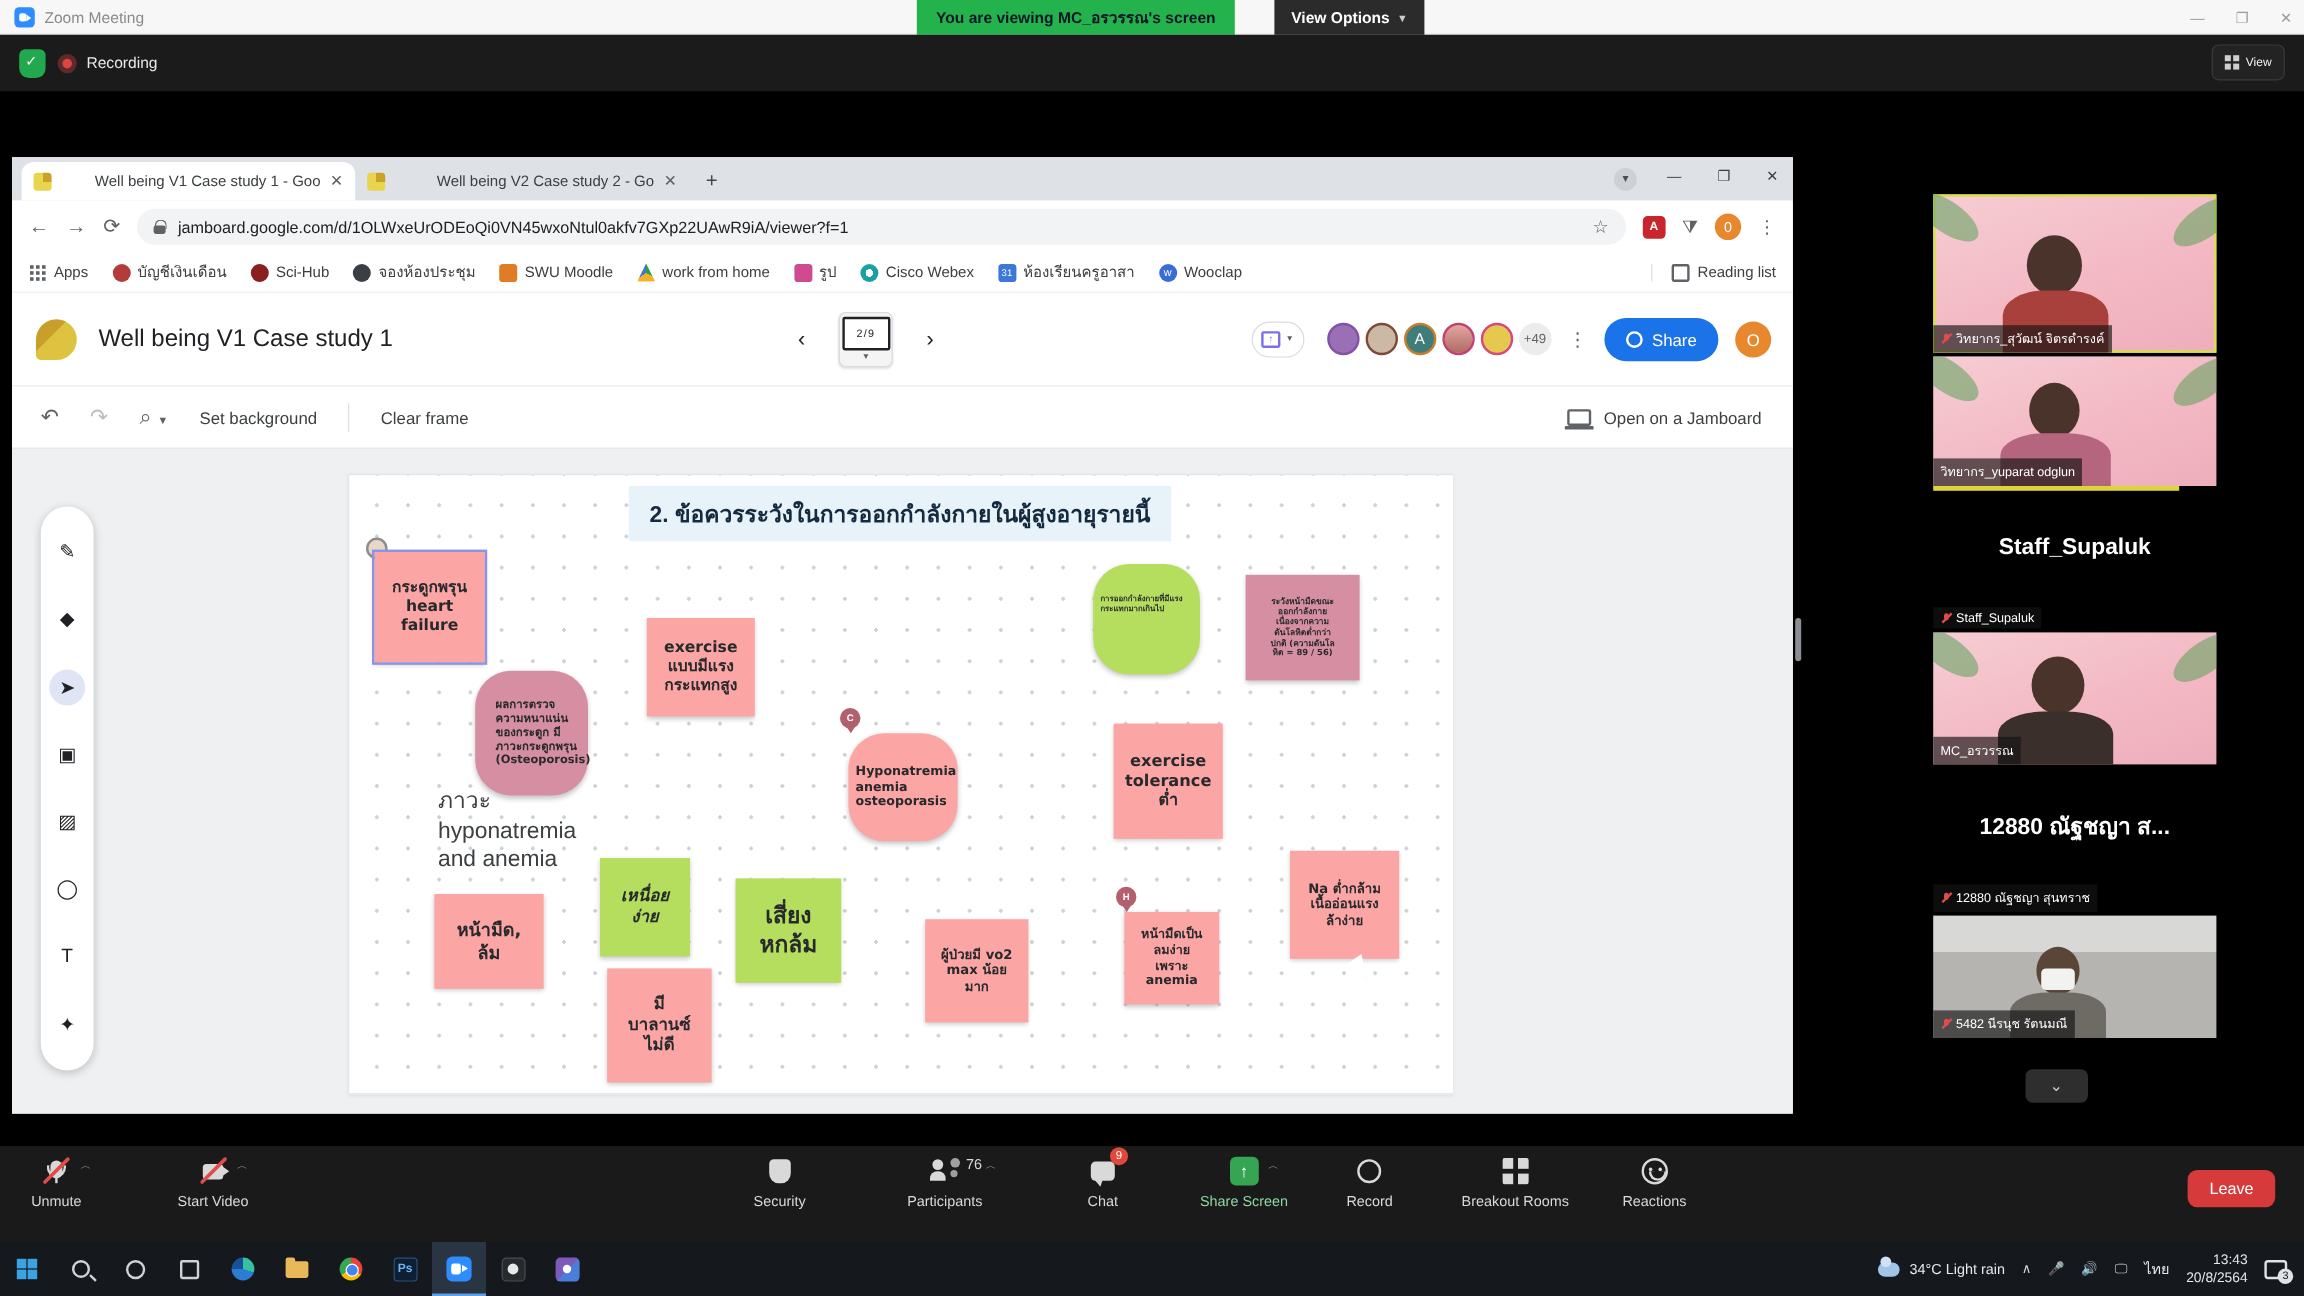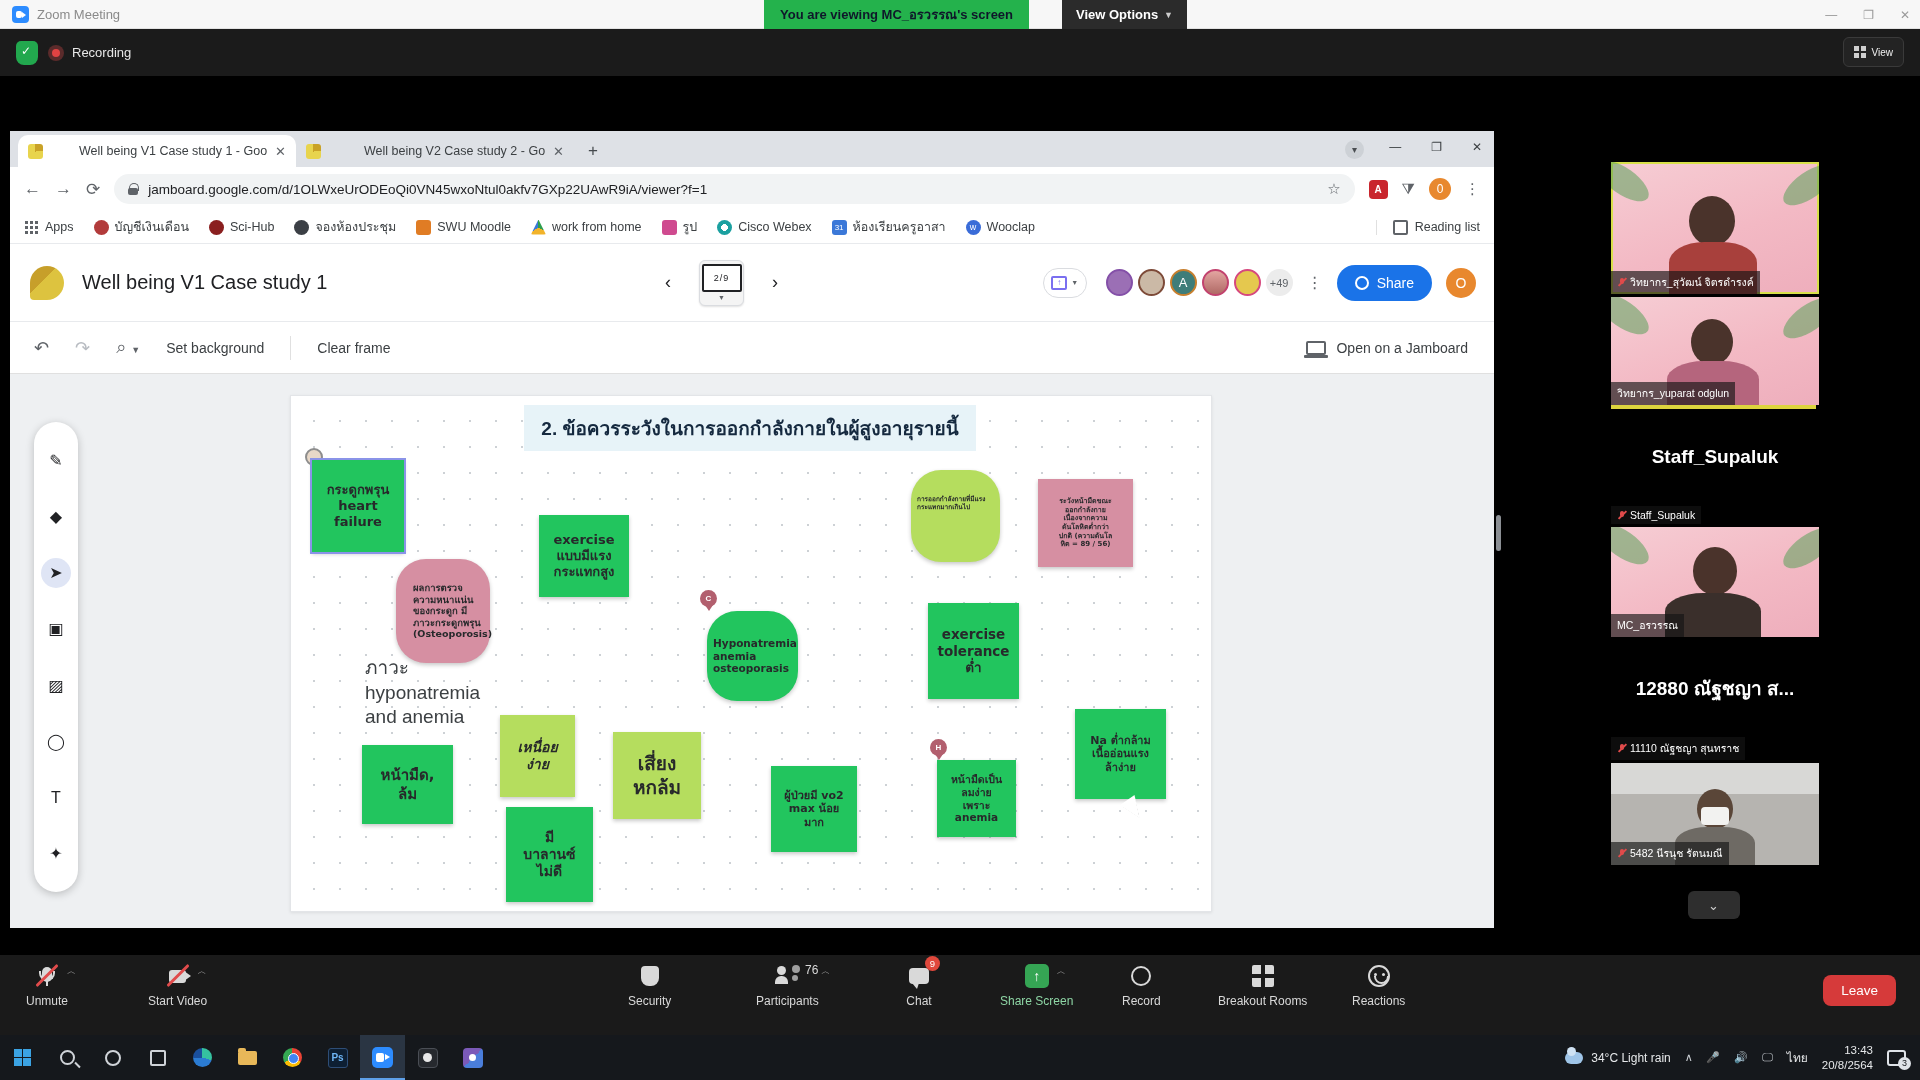--- a/index.html
+++ b/index.html
@@ -92,39 +92,39 @@
   .openjam{position:absolute;right:26px;display:flex;align-items:center;gap:10px;font-size:14px;color:#3c4043;}
   .lapic{width:20px;height:14px;border:2px solid #5f6368;border-radius:2px;position:relative;}
   .lapic::after{content:"";position:absolute;left:-4px;bottom:-5px;width:24px;height:3px;background:#5f6368;border-radius:1px;}
 
   
   .jb-canvas{flex:1;background:#eef0f2;position:relative;overflow:hidden;}
   .frame{position:absolute;left:280px;top:21px;width:922px;height:517px;background:#fff;border:1px solid #e3e5e8;box-shadow:0 1px 3px rgba(0,0,0,.08);
     background-image:radial-gradient(#cdd1d5 1.3px,transparent 1.5px);background-size:26px 26px;background-position:10px 12px;}
   .ftitle{position:absolute;left:514px;top:31px;width:452px;padding:8px 10px;background:#e7f3f8;color:#15293f;font-size:19px;font-weight:700;text-align:center;}
   .note{position:absolute;padding:6px;display:flex;align-items:center;justify-content:center;text-align:center;font-weight:700;color:#27292b;white-space:pre-line;box-shadow:0 2px 4px rgba(0,0,0,.22);font-family:"DejaVu Sans",sans-serif;line-height:1.22;}
-  .n-yellow{background:#22c55e;}
+  .n-yellow{background:#fca5a5;}
   .n-green{background:#b5dd5e;}
   .n-pink{background:#d68fa2;}
   .ta-l{justify-content:flex-start;text-align:left;align-items:center;border-radius:30px;}
   .selected{outline:2px solid #8a93e8;}
   .collab-av{position:absolute;left:295px;top:74px;width:18px;height:18px;border-radius:50%;background:#e8d8c8;border:2px solid #8d8d8d;}
   .freetext{position:absolute;left:355px;top:282px;font-size:19px;color:#3c4043;white-space:pre-line;line-height:1.3;font-weight:400;}
   .pin{position:absolute;width:17px;height:17px;border-radius:50%;background:#b25f6e;color:#fff;font-size:8px;font-weight:700;display:flex;align-items:center;justify-content:center;z-index:5;}
   .pin::after{content:"";position:absolute;left:5px;top:15px;border-left:4px solid transparent;border-right:4px solid transparent;border-top:6px solid #b25f6e;}
   .palette{position:absolute;left:24px;top:48px;width:44px;height:470px;background:#fff;border-radius:22px;box-shadow:0 2px 8px rgba(0,0,0,.22);display:flex;flex-direction:column;align-items:center;justify-content:space-around;padding:10px 0;}
   .ptool{width:30px;height:30px;display:flex;align-items:center;justify-content:center;color:#202124;font-size:16px;border-radius:50%;}
   .ptool.sel{background:#dfe5f5;}
   .cursor{position:absolute;left:1117px;top:427px;width:0;height:0;border-left:7px solid transparent;border-right:7px solid transparent;border-top:18px solid #111;transform:rotate(-35deg);z-index:9;}
   .cursor::after{content:"";position:absolute;left:-9px;top:-21px;border-left:9px solid transparent;border-right:9px solid transparent;border-top:22px solid #fff;z-index:-1;}
   .drag-handle{position:absolute;left:1496px;top:515px;width:5px;height:36px;background:#8b8f94;border-radius:3px;}
 
   
   .ppanel{position:absolute;left:1611px;top:162px;width:205px;}
-  .vtile{position:relative;width:208px;margin-bottom:3px;overflow:hidden;background:#000;}
+  .vtile{position:relative;width:236px;margin-bottom:3px;overflow:hidden;background:#000;}
   .pinkbg{background:linear-gradient(160deg,#f6cdd4 0%,#f3b9c4 55%,#eeaebc 100%);}
   .leaf{position:absolute;width:60px;height:26px;border-radius:50% 50% 50% 50%;background:rgba(90,160,90,.55);}
   .head{position:absolute;border-radius:50%;background:#4a332b;}
   .bodyshape{position:absolute;border-radius:40% 40% 0 0;}
   .nametag{position:absolute;left:0;bottom:0;max-width:100%;background:rgba(20,20,20,.65);color:#fff;font-size:10.5px;padding:3px 6px;display:flex;align-items:center;gap:4px;white-space:nowrap;overflow:hidden;}
   .micoff{width:9px;height:9px;position:relative;flex:none;}
   .micoff::before{content:"";position:absolute;left:3px;top:0;width:3.5px;height:6px;background:#e04b4b;border-radius:2px;}
   .micoff::after{content:"";position:absolute;left:0;top:3px;width:11px;height:2px;background:#e04b4b;transform:rotate(-45deg);}
   .bigname{display:flex;align-items:center;justify-content:center;color:#fff;font-weight:700;font-size:19px;background:#000;}
   .audiobar{height:4px;background:#ddd43e;width:205px;margin-top:-3px;margin-bottom:3px;}
@@ -462,21 +462,21 @@
     <div class="head" style="left:82px;top:20px;width:44px;height:48px;"></div>
     <div class="bodyshape" style="left:54px;top:66px;width:96px;height:46px;background:#3a2f2b;"></div>
     <div class="nametag">
         <span>MC_อรวรรณ</span>
       </div>
   </div>
   <div class="vtile" style="height:120px;">
     <div class="bigname" style="height:96px;">12880 ณัฐชญา ส...</div>
     <div class="nametag">
         <span class="micoff"></span>
-        <span>11110 ณัฐชญา สุนทราช</span>
+        <span>12880 ณัฐชญา สุนทราช</span>
       </div>
   </div>
   <div class="vtile" style="height:102px;background:linear-gradient(#d8d8d6 0 30%,#b6b4b0 30% 100%);">
     <div class="head" style="left:86px;top:26px;width:36px;height:40px;background:#5a4638;"></div>
     <div style="position:absolute;left:90px;top:44px;width:28px;height:18px;background:#f2f2f0;border-radius:4px;"></div>
     <div class="bodyshape" style="left:64px;top:64px;width:80px;height:40px;background:#6e6a64;"></div>
     <div class="nametag">
         <span class="micoff"></span>
         <span>5482 นีรนุช รัตนมณี</span>
       </div>

